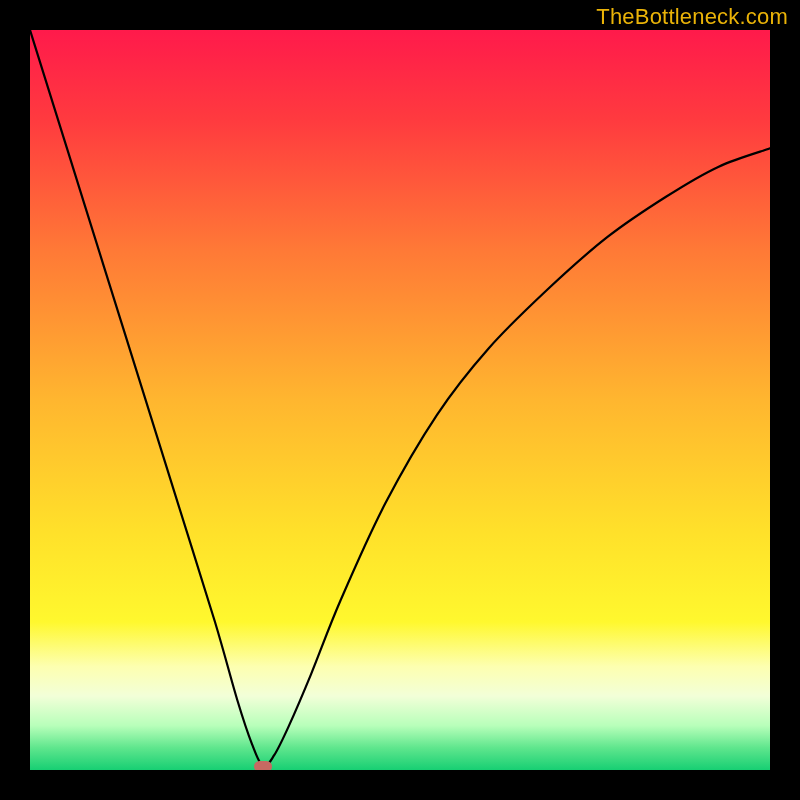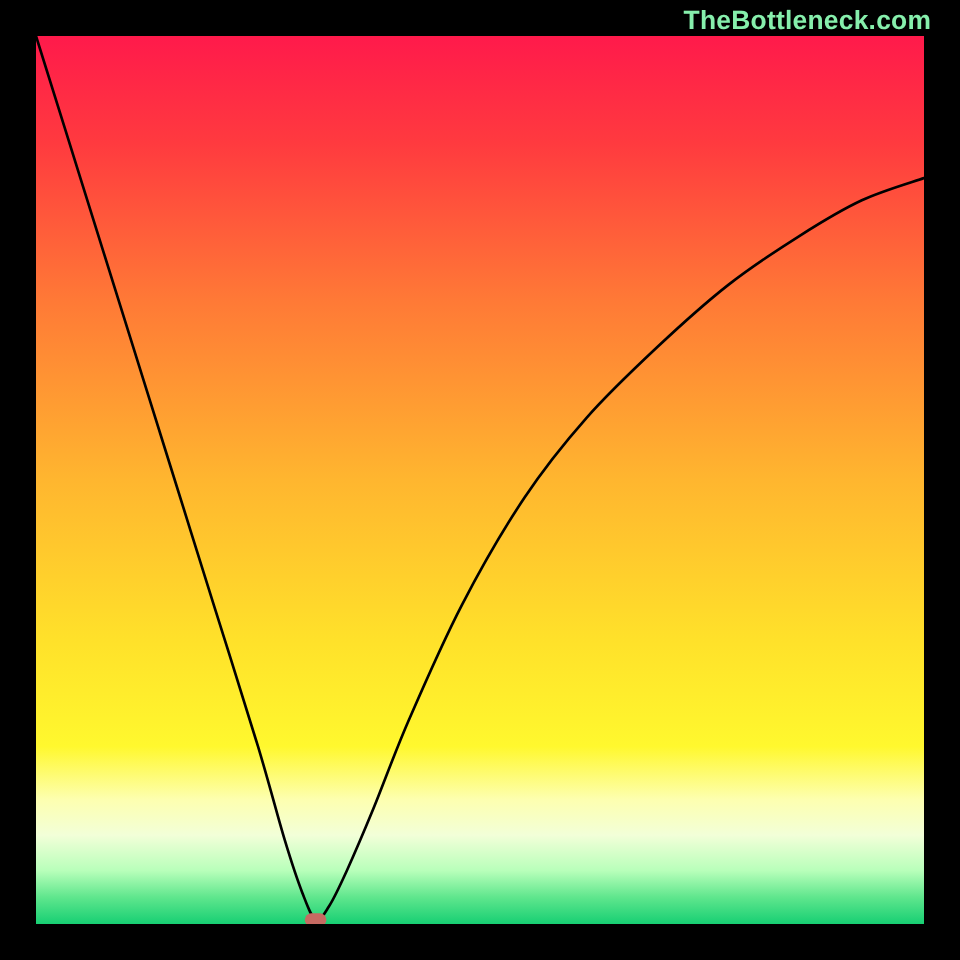--- a/index.html
+++ b/index.html
@@ -38,24 +38,24 @@
     width: 100%; height: 100%;
     pointer-events: none;
   }
   .marker {
     position: absolute;
     border-radius: 6px;
   }
   .watermark {
     position: absolute;
     top: 4px;
-    right: 24px;
+    right: 12px;
     font-size: 22px;
-    font-weight: 700;
-    color: #86efac;
+    font-weight: 400;
+    color: #eab308;
     letter-spacing: 0.2px;
   }
 </style>
 </head>
 <body>
 
 <div class="frame">
 
   <div class="plot-area">
     <svg class="gradient" viewBox="0 0 740 740" preserveAspectRatio="none">

